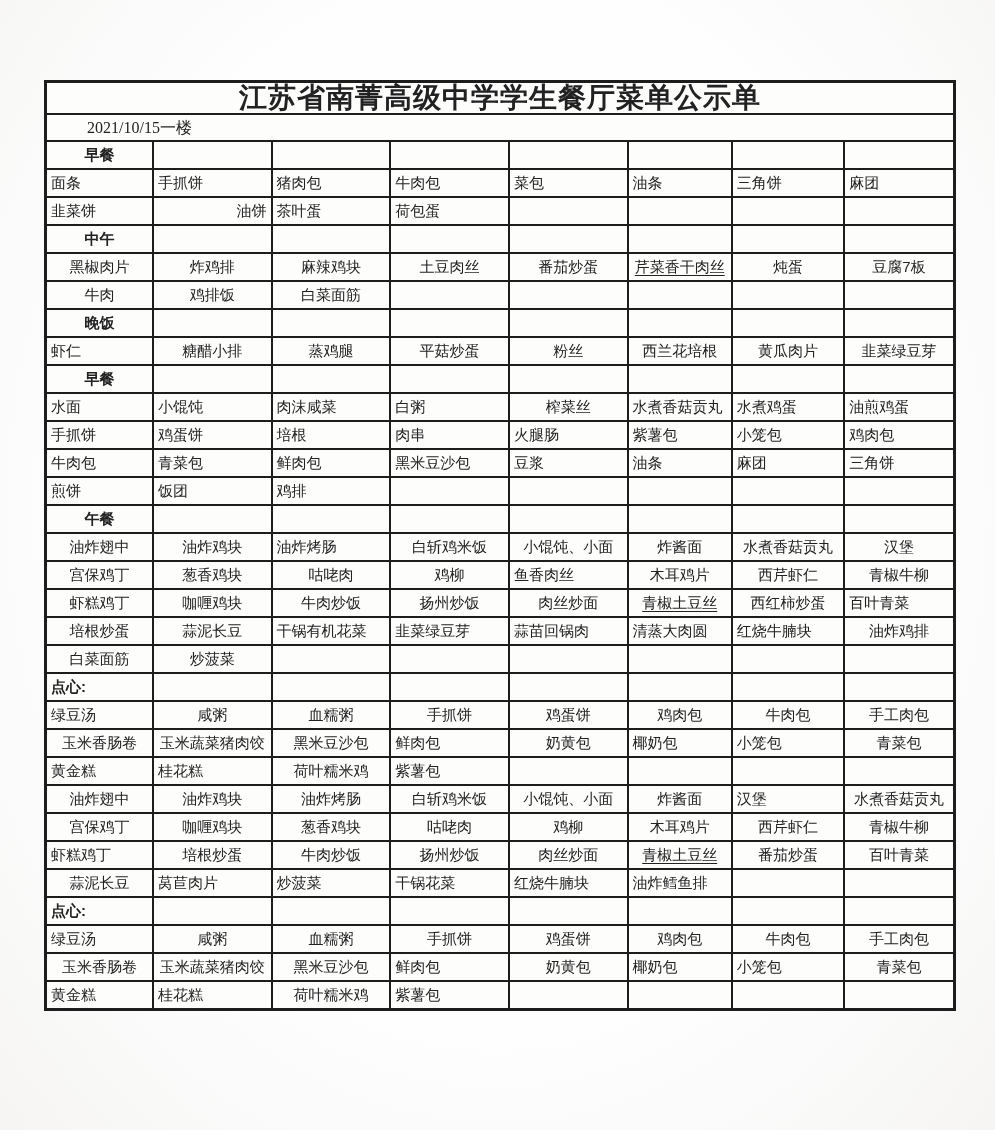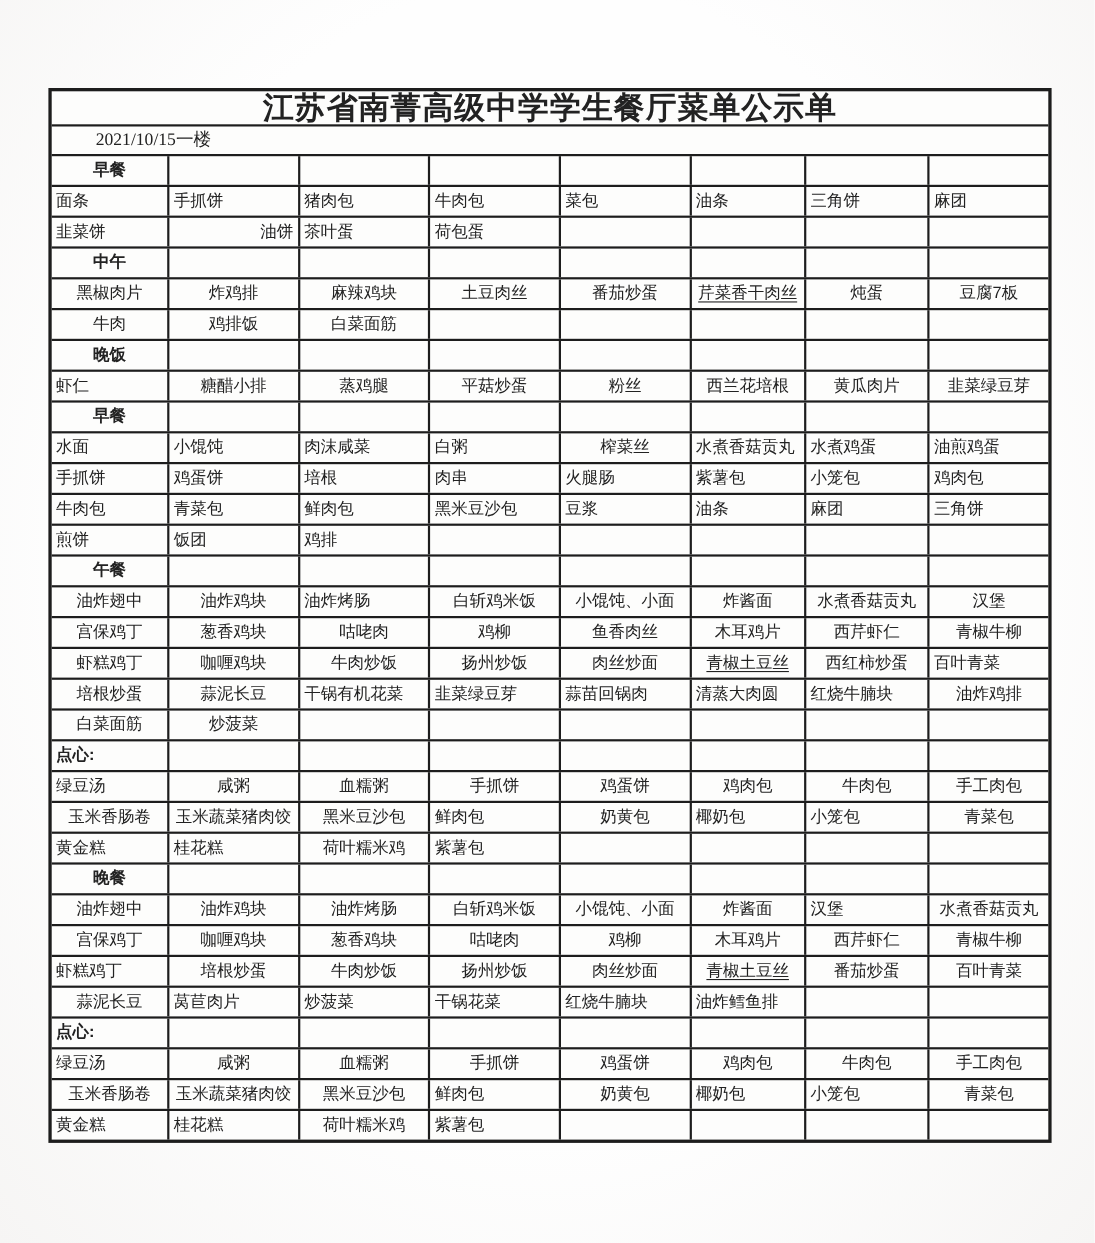--- a/index.html
+++ b/index.html
@@ -212,21 +212,21 @@
         <div class="cell" style="text-align: center;">小馄饨、小面</div>
         <div class="cell" style="text-align: center;">炸酱面</div>
         <div class="cell" style="text-align: center;">水煮香菇贡丸</div>
         <div class="cell" style="text-align: center;">汉堡</div>
       </div>
       <div class="row items">
         <div class="cell" style="text-align: center;">宫保鸡丁</div>
         <div class="cell" style="text-align: center;">葱香鸡块</div>
         <div class="cell" style="text-align: center;">咕咾肉</div>
         <div class="cell" style="text-align: center;">鸡柳</div>
-        <div class="cell" style="text-align: center;">鱼香肉丝</div>
+        <div class="cell" style="text-align: left;">鱼香肉丝</div>
         <div class="cell" style="text-align: center;">木耳鸡片</div>
         <div class="cell" style="text-align: center;">西芹虾仁</div>
         <div class="cell" style="text-align: center;">青椒牛柳</div>
       </div>
       <div class="row items">
         <div class="cell" style="text-align: center;">虾糕鸡丁</div>
         <div class="cell" style="text-align: center;">咖喱鸡块</div>
         <div class="cell" style="text-align: center;">牛肉炒饭</div>
         <div class="cell" style="text-align: center;">扬州炒饭</div>
         <div class="cell" style="text-align: center;">肉丝炒面</div>
@@ -287,30 +287,20 @@
       <div class="row items">
         <div class="cell" style="text-align: left;">黄金糕</div>
         <div class="cell" style="text-align: left;">桂花糕</div>
         <div class="cell" style="text-align: center;">荷叶糯米鸡</div>
         <div class="cell" style="text-align: left;">紫薯包</div>
         <div class="cell" style="text-align: left;"></div>
         <div class="cell" style="text-align: left;"></div>
         <div class="cell" style="text-align: left;"></div>
         <div class="cell" style="text-align: left;"></div>
       </div>
-      <div class="row header">
-        <div class="cell hdr" style="text-align: center;">晚餐</div>
-        <div class="cell" style="text-align: center;"></div>
-        <div class="cell" style="text-align: center;"></div>
-        <div class="cell" style="text-align: center;"></div>
-        <div class="cell" style="text-align: center;"></div>
-        <div class="cell" style="text-align: center;"></div>
-        <div class="cell" style="text-align: center;"></div>
-        <div class="cell" style="text-align: center;"></div>
-      </div>
       <div class="row items">
         <div class="cell" style="text-align: center;">油炸翅中</div>
         <div class="cell" style="text-align: center;">油炸鸡块</div>
         <div class="cell" style="text-align: center;">油炸烤肠</div>
         <div class="cell" style="text-align: center;">白斩鸡米饭</div>
         <div class="cell" style="text-align: center;">小馄饨、小面</div>
         <div class="cell" style="text-align: center;">炸酱面</div>
         <div class="cell" style="text-align: left;">汉堡</div>
         <div class="cell" style="text-align: center;">水煮香菇贡丸</div>
       </div>

